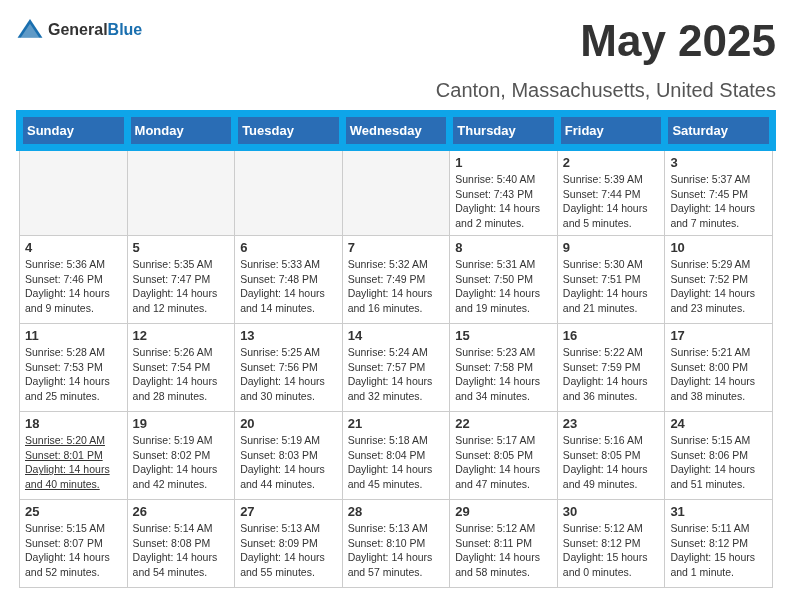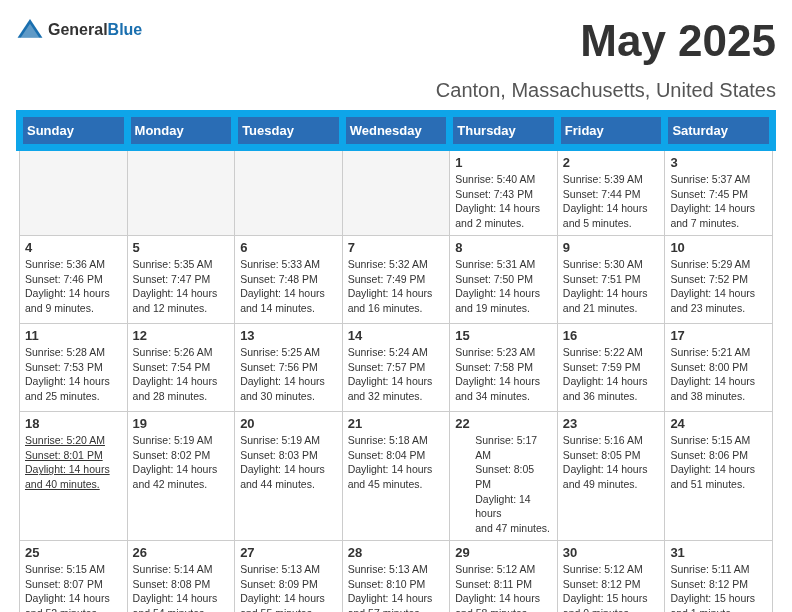--- a/index.html
+++ b/index.html
@@ -277,21 +277,21 @@
         </td>
         <td>
           <span class="day-num">21</span>
           <div class="day-info" style="white-space: pre-line;">Sunrise: 5:18 AM
 Sunset: 8:04 PM
 Daylight: 14 hours
 and 45 minutes.</div>
         </td>
         <td>
           <span class="day-num">22</span>
-          <div class="day-info" style="white-space: pre-line; margin-left: 20px;">Sunrise: 5:17 AM
+          <div class="day-info" style="white-space: pre-line;">Sunrise: 5:17 AM
 Sunset: 8:05 PM
 Daylight: 14 hours
 and 47 minutes.</div>
         </td>
         <td>
           <span class="day-num">23</span>
           <div class="day-info" style="white-space: pre-line;">Sunrise: 5:16 AM
 Sunset: 8:05 PM
 Daylight: 14 hours
 and 49 minutes.</div>

